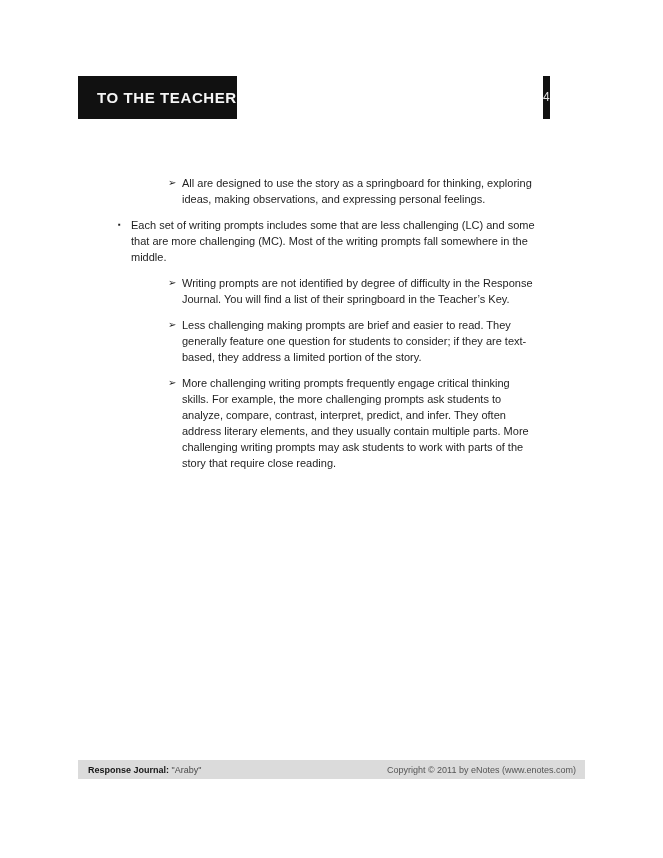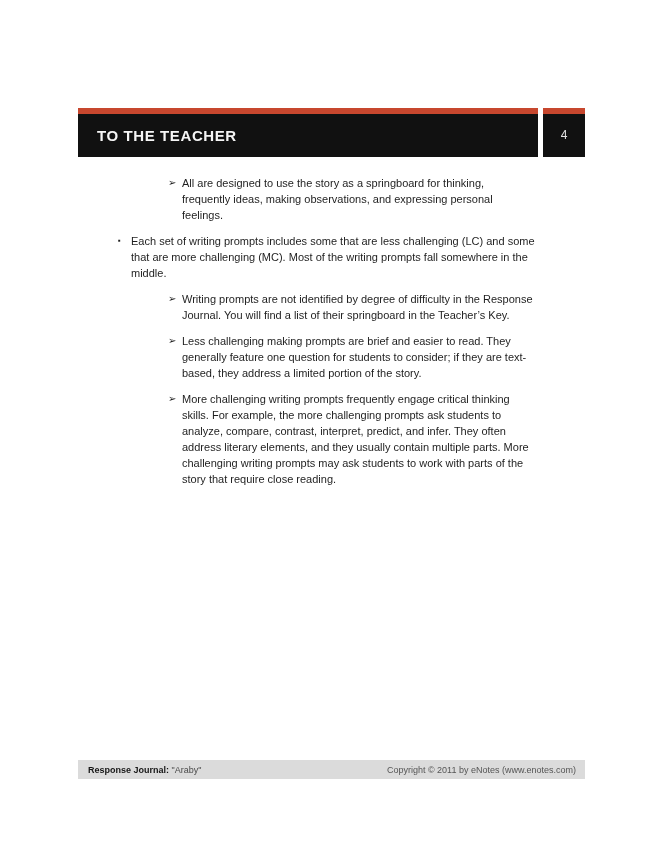--- a/index.html
+++ b/index.html
@@ -15,21 +15,21 @@
 
   
   .header {
     position: absolute;
     left: 78px;
     top: 76px;
     width: 507px;
     display: flex;
     gap: 5px;
   }
-  .header-box { display: flex; flex-direction: column; margin-top: 32px; }
+  .header-box { display: flex; flex-direction: row; }
   .header-main { flex: 1; }
   .header-pagebox { width: 42px; }
   .accent-strip { height: 6px; background: #c7472e; }
   .bar-black { background: #111111; height: 43px; }
   .page-title {
     color: #f5f5f5;
     font-size: 15px;
     font-weight: bold;
     letter-spacing: 0.6px;
     line-height: 43px;
@@ -110,21 +110,21 @@
       <div class="bar-black">
         <div class="page-number">4</div>
       </div>
     </div>
   </div>
 
   <div class="content">
 
     <div class="block item arrow-item">
       <span class="marker">➢</span>
-      <span class="text">All are designed to use the story as a springboard for thinking, frequently ideas, making observations, and expressing personal feelings.</span>
+      <span class="text">All are designed to use the story as a springboard for thinking, exploring ideas, making observations, and expressing personal feelings.</span>
     </div>
 
     <div class="block item bullet-item">
       <span class="marker">▪</span>
       <span class="text">Each set of writing prompts includes some that are less challenging (LC) and some that are more challenging (MC). Most of the writing prompts fall somewhere in the middle.</span>
     </div>
 
     <div class="block item arrow-item">
       <span class="marker">➢</span>
       <span class="text">Writing prompts are not identified by degree of difficulty in the Response Journal. You will find a list of their springboard in the Teacher’s Key.</span>

